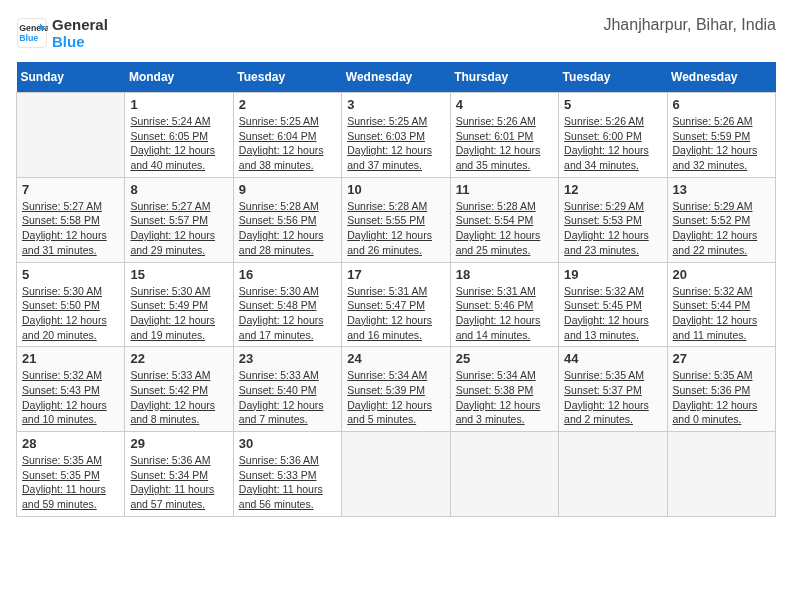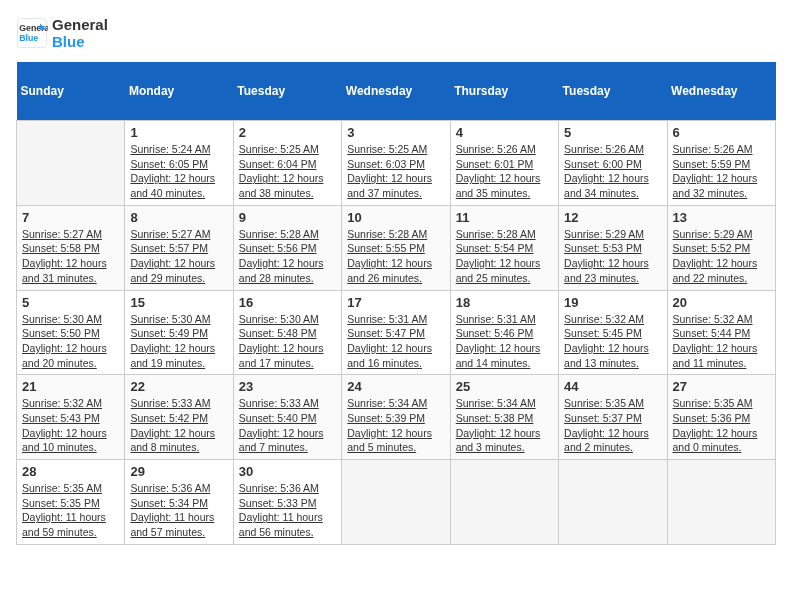--- a/index.html
+++ b/index.html
@@ -38,21 +38,21 @@
       color: #555;
     }
     table {
       width: 100%;
       border-collapse: collapse;
       font-size: 11px;
     }
     th {
       background: #1565C0;
       color: #fff;
-      padding: 22px 4px;
+      padding: 8px 4px;
       text-align: left;
       font-size: 12px;
       font-weight: bold;
     }
     td {
       border: 1px solid #ccc;
       vertical-align: top;
       padding: 4px 5px;
       width: 108px;
       height: 80px;
@@ -91,20 +91,21 @@
       <text x="4" y="30" font-size="11" font-weight="bold" fill="#2196F3" font-family="Arial">Blue</text>
       <polygon points="30,8 38,16 30,16" fill="#2196F3"></polygon>
     </svg>
     <div>
       <div style="font-size:15px;font-weight:bold;color:#333;">
         <span style="color:#333;">General</span><br><span style="color:#2196F3;">Blue</span>
       </div>
     </div>
   </div>
   <div class="title-block">
+    <div class="location">Jhanjharpur, Bihar, India</div>
   </div>
 </div>
 
 <table>
   <thead>
     <tr>
     <th>Sunday</th>
         <th>Monday</th>
         <th>Tuesday</th>
         <th>Wednesday</th>

